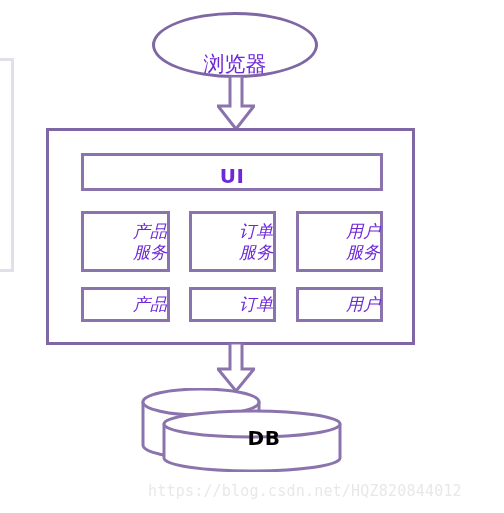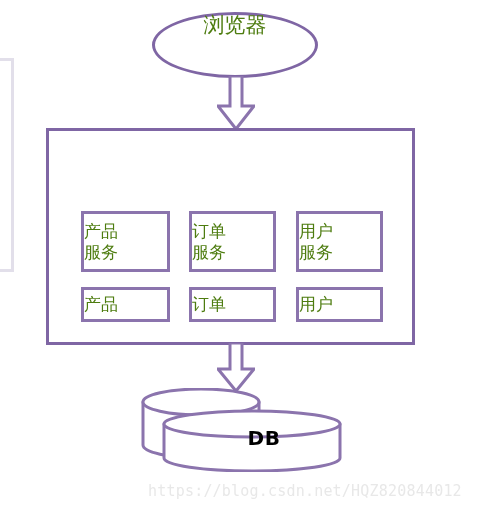--- a/index.html
+++ b/index.html
@@ -20,24 +20,24 @@
     left: 0; top: 0;
     width: 504px;
     height: 513px;
   }
 
   
   .node {
     position: absolute;
     box-sizing: border-box;
     display: flex;
-    align-items: flex-start;
+    align-items: flex-end;
     justify-content: center;
     text-align: center;
-    color: #4d7c0f;
+    color: #6d28d9;
     background: #ffffff;
   }
 
   
   .ghost-rect {
     position: absolute;
     left: -8px;
     top: 58px;
     width: 22px;
     height: 214px;
@@ -85,21 +85,21 @@
   
   .cell {
     border: 3px solid #8b74ad;
     font-size: 17px;
     line-height: 1.22;
     flex-direction: column;
   }
   .cell.service { height: 61px; }
   .cell.data    { height: 35px; }
 
-  .cell-line { display: block; }
+  .cell-line { display: block; font-style: italic; }
 
   
   .block-arrow {
     position: absolute;
     width: 38px;
   }
   .block-arrow svg { display: block; width: 100%; height: 100%; }
 
   .arrow-top {
     left: 217px;
@@ -160,20 +160,23 @@
   </div>
 
   <div class="block-arrow arrow-top">
     <svg viewBox="0 0 38 54" preserveAspectRatio="none">
       <polygon points="13,0 25,0 25,30 37,30 19,53 1,30 13,30" fill="#ffffff" stroke="#8b74ad" stroke-width="3" stroke-linejoin="miter"></polygon>
     </svg>
   </div>
 
   <div class="node container-box"></div>
 
+  <div class="node ui-bar">
+    <span>UI</span>
+  </div>
 
   <div class="node cell service" style="left:81px; top:211px; width:89px;">
     <span class="cell-line">产品</span>
     <span class="cell-line">服务</span>
   </div>
 
   <div class="node cell service" style="left:189px; top:211px; width:87px;">
     <span class="cell-line">订单</span>
     <span class="cell-line">服务</span>
   </div>

